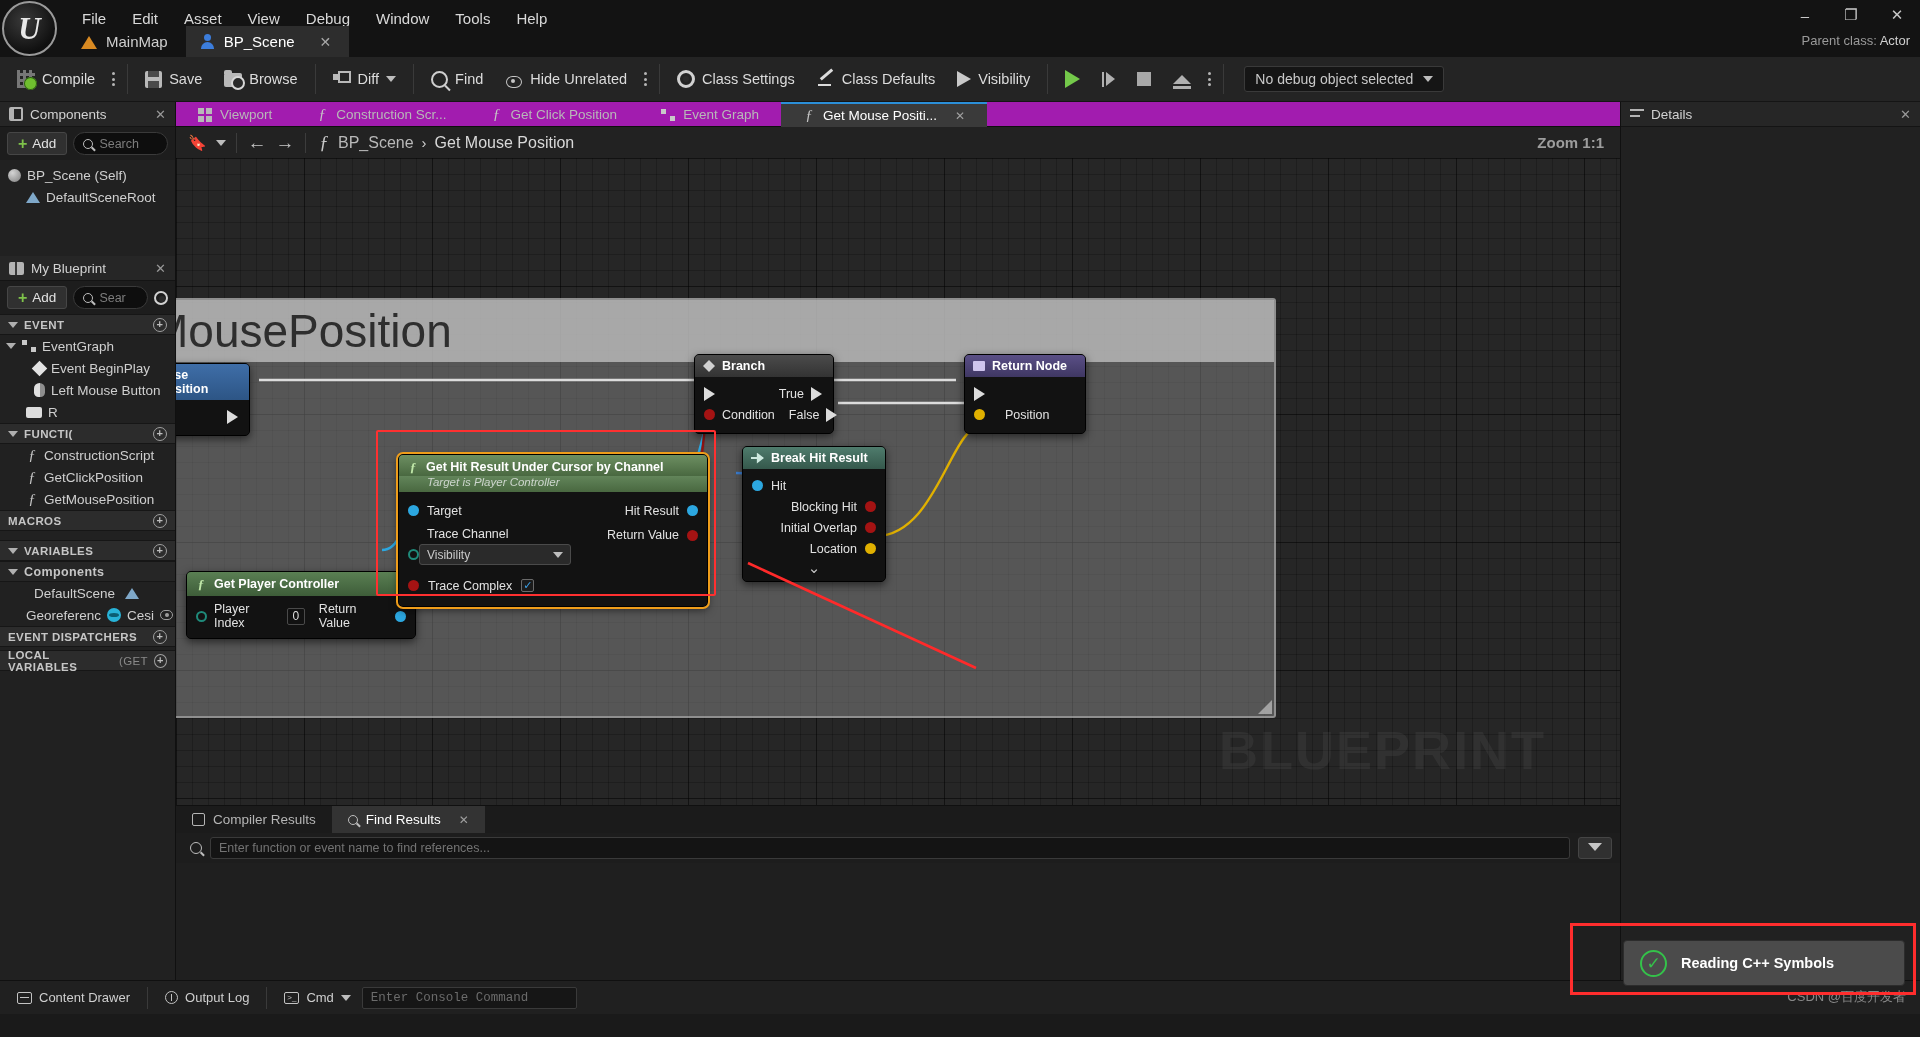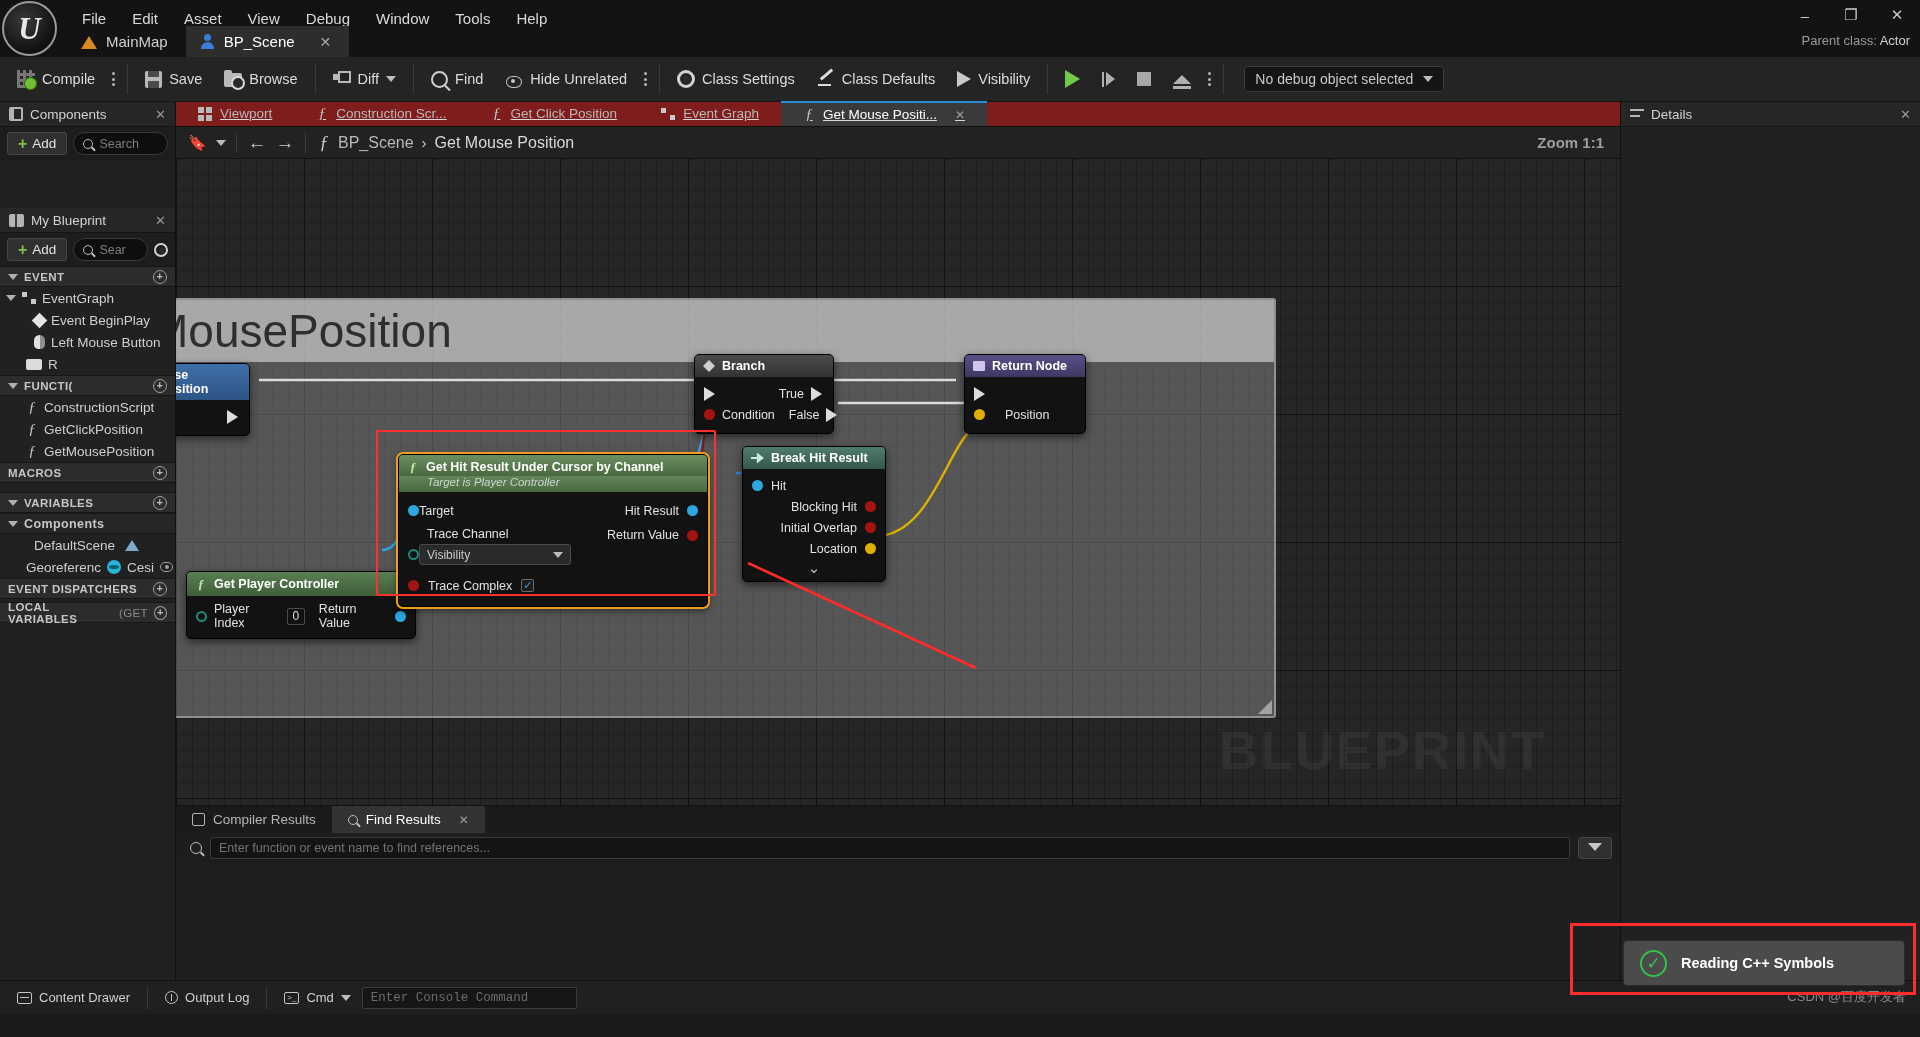--- a/index.html
+++ b/index.html
@@ -160,21 +160,21 @@
   .ic-mount{width:0;height:0;border-left:7px solid transparent;border-right:7px solid transparent;border-bottom:11px solid #7fa8c9;flex:none;}
   .ic-cesium{width:14px;height:14px;border-radius:50%;background:#28b3d8;flex:none;position:relative;}
   .ic-cesium:after{content:"";position:absolute;left:2px;top:5px;width:10px;height:4px;background:#0b5e73;border-radius:50%;}
   .eyeball{width:13px;height:10px;margin-left:auto;margin-right:8px;position:relative;flex:none;}
   .eyeball:before{content:"";position:absolute;inset:0;border:1.4px solid #9d9d9d;border-radius:50%/65%;}
   .eyeball:after{content:"";position:absolute;left:4.5px;top:3px;width:4px;height:4px;background:#9d9d9d;border-radius:50%;}
 
   
   #graphcol { flex: 1; display: flex; flex-direction: column; min-width: 0; }
   #graphtabs {
-    height: 25px; background: #7f1d1d; display:flex; align-items:flex-end; border-bottom:1px solid #0f0f0f;text-decoration:underline;
+    height: 25px; background: #a21caf; display:flex; border-bottom:1px solid #0f0f0f;
   }
   .gtab { display:flex; align-items:center; gap:8px; height:25px; padding:0 22px; font-size:13.5px; color:#b8b8b8; }
   .gtab.active { background:#3a3a3a; color:#fff; border-top:2px solid #2b8fd8; }
   .gtab .x { margin-left:10px; font-size:12px; color:#a0a0a0; }
 
   #breadcrumbbar {
     height: 31px; background: #222; display:flex; align-items:center; gap:0; padding-left:8px;
     position: relative; z-index: 3;
   }
   .bc-btn { width:28px;height:24px;display:flex;align-items:center;justify-content:center;color:#c8c8c8;font-size:15px;}
@@ -414,20 +414,30 @@
     <div class="panel-bar">
       <div class="addbtn">
         <span class="plus">+</span>
         <span>Add</span>
       </div>
       <div class="srchbox">
         <span class="srch-ic"></span>
         <span>Search</span>
       </div>
     </div>
+    <div style="background:#212121;padding-top:4px;">
+      <div class="tree-item">
+        <span class="sphere"></span>
+        <span>BP_Scene (Self)</span>
+      </div>
+      <div class="tree-item indent1">
+        <span class="ic-mount"></span>
+        <span>DefaultSceneRoot</span>
+      </div>
+    </div>
     <div style="flex:0 0 48px;background:#212121;"></div>
 
     <div class="panel-head">
       <span class="ic-book"></span>
       <span>My Blueprint</span>
       <span class="x">✕</span>
     </div>
     <div class="panel-bar">
       <div class="addbtn">
         <span class="plus">+</span>
@@ -622,21 +632,21 @@
       <div class="node sel-outline" style="left:222px;top:296px;width:310px;">
         <div class="nhead" style="background:linear-gradient(#6d8f62,#496840);padding-bottom:1px;">
           <span class="ic-fn" style="color:#bfe7a8;font-size:13px;">ƒ</span>
           <span>Get Hit Result Under Cursor by Channel</span>
         </div>
         <div style="background:linear-gradient(#62855a,#496840);border-radius:0;">
           <div class="nsub" style="margin-top:0;padding-top:0;">Target is Player Controller</div>
         </div>
         <div class="nbody" style="padding-top:8px;padding-bottom:10px;">
           <div class="prow">
-            <span style="display:flex;align-items:center;gap:0;">
+            <span style="display:flex;align-items:center;gap:8px;">
               <span class="pin pin-blue"></span>
               <span>Target</span>
             </span>
             <span style="display:flex;align-items:center;gap:8px;">
               <span>Hit Result</span>
               <span class="pin pin-blue"></span>
             </span>
           </div>
           <div class="prow" style="align-items:flex-start;margin-top:6px;">
             <span style="display:flex;flex-direction:column;gap:3px;">

